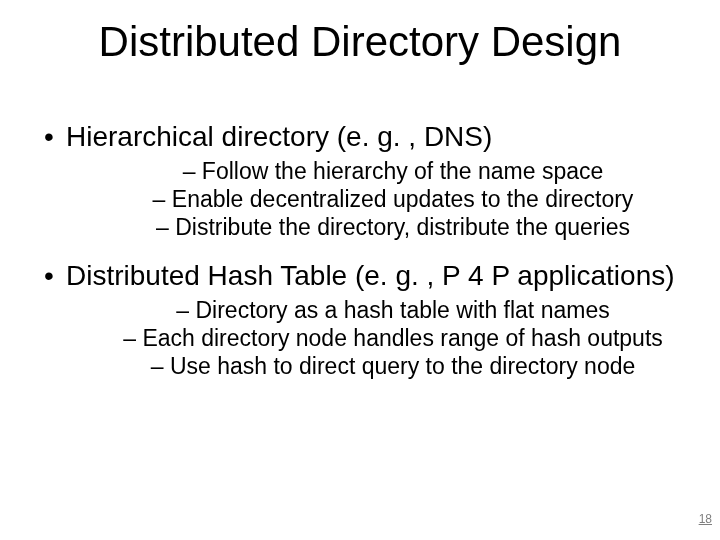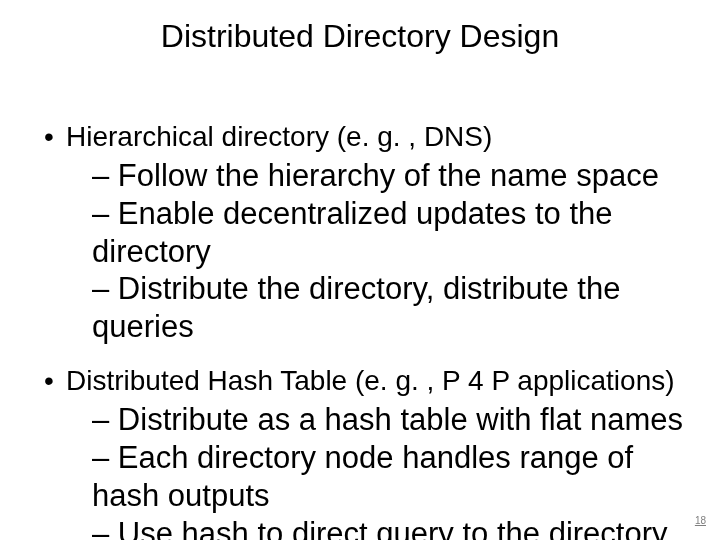--- a/index.html
+++ b/index.html
@@ -17,21 +17,21 @@
     width: 720px;
     height: 540px;
     box-sizing: border-box;
   }
   .title {
     position: absolute;
     top: 18px;
     left: 0;
     width: 720px;
     text-align: center;
-    font-size: 32px;
+    font-size: 42px;
     font-weight: 400;
     letter-spacing: 0px;
   }
   .body {
     position: absolute;
     top: 120px;
     left: 44px;
     width: 650px;
     font-size: 28px;
     line-height: 1.18;
@@ -39,31 +39,32 @@
   .l1 {
     margin: 0 0 4px 0;
     padding-left: 0;
   }
   .l1 .bullet {
     display: inline-block;
     width: 22px;
   }
   .sub-block {
     margin: 2px 0 18px 48px;
-    font-size: 31px;
+    font-size: 23px;
     line-height: 1.22;
+    text-align: center;
   }
   .l2 {
     margin: 0;
   }
   .slide-number {
     position: absolute;
-    right: 14px;
+    right: 8px;
     bottom: 14px;
-    font-size: 10px;
+    font-size: 12px;
     color: #7f7f7f;
     font-family: Arial, Helvetica, sans-serif;
     text-decoration: underline;
   }
 </style>
 </head>
 <body>
 
 <div class="slide">
 
@@ -77,21 +78,21 @@
     <div class="sub-block">
       <p class="l2">– Follow the hierarchy of the name space</p>
       <p class="l2">– Enable decentralized updates to the directory</p>
       <p class="l2">– Distribute the directory, distribute the queries</p>
     </div>
 
     <p class="l1">
       <span class="bullet">•</span><span>Distributed Hash Table (e. g. , P 4 P applications)</span>
     </p>
     <div class="sub-block" style="margin-bottom:0;">
-      <p class="l2">– Distribute as a hash table with flat names</p>
+      <p class="l2">– Directory as a hash table with flat names</p>
       <p class="l2">– Each directory node handles range of hash outputs</p>
       <p class="l2">– Use hash to direct query to the directory node</p>
     </div>
 
   </div>
 
   <div class="slide-number">18</div>
 
 </div>
 

